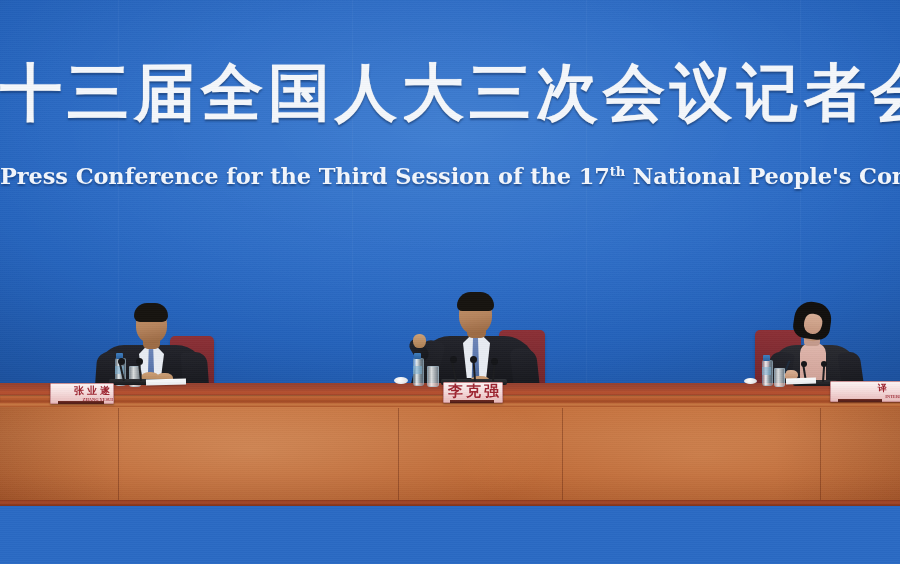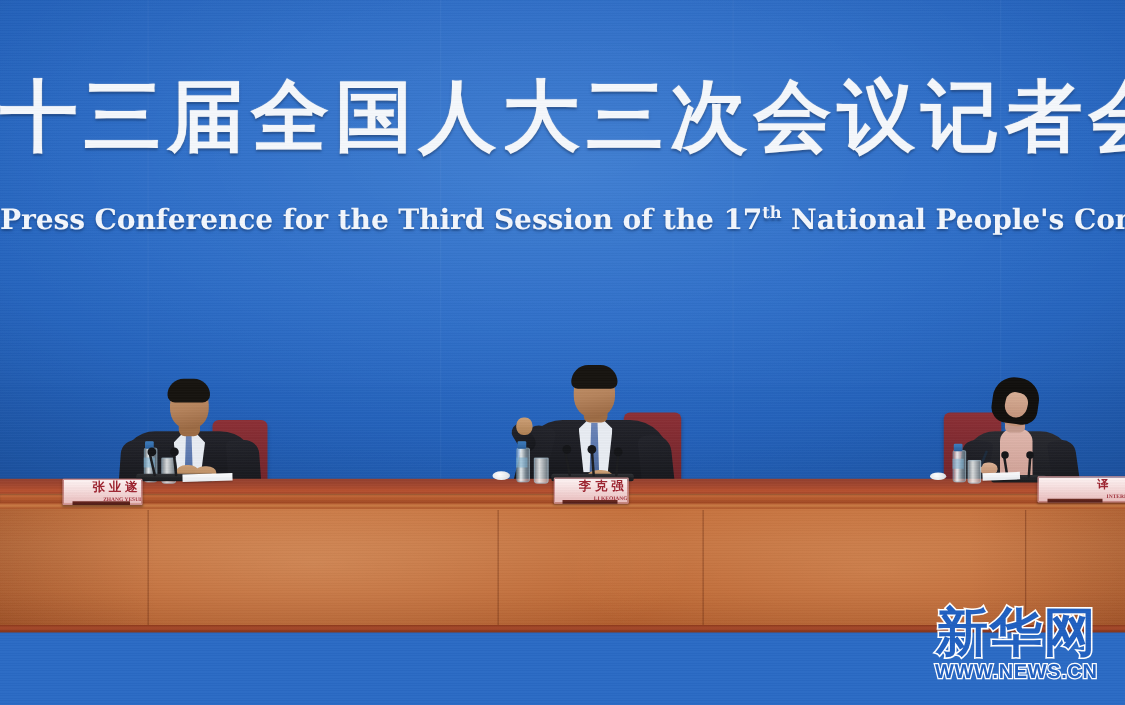--- a/index.html
+++ b/index.html
@@ -390,21 +390,21 @@
 
   <div class="mic-base" style="left:441px; top:379px; width:66px; height:6px;"></div>
   <div class="mic-stem" style="left:455px; top:360px; width:2px; height:21px; transform:rotate(-11deg);"></div>
   <div class="mic-head" style="left:450px; top:356px; width:7px; height:7px;"></div>
   <div class="mic-stem" style="left:474px; top:360px; width:2px; height:21px; transform:rotate(-4deg);"></div>
   <div class="mic-head" style="left:470px; top:356px; width:7px; height:7px;"></div>
   <div class="mic-stem" style="left:492px; top:362px; width:2px; height:19px; transform:rotate(5deg);"></div>
   <div class="mic-head" style="left:491px; top:358px; width:7px; height:7px;"></div>
 
   <div class="nameplate" style="left:443px; top:382px; width:58px; height:19px;">
-    <span class="np-cn" style="font-size:10px; margin-top:2px;">李克强</span>
+    <span class="np-cn" style="font-size:15px; margin-top:2px;font-family:Liberation Mono, monospace;">李克强</span>
     <span class="np-en" style="font-size:4.4px; margin-top:2px;">LI KEQIANG</span>
   </div>
   <div class="nameplate-stand" style="left:450px; top:400px; width:44px; height:3px;"></div>
 
   <div class="bottle" style="left:762px; top:360px; width:9px; height:24px;"></div>
   <div class="bottle-cap" style="left:763px; top:355px; width:7px; height:6px;"></div>
   <div class="bottle-label" style="left:762px; top:367px; width:9px; height:8px;"></div>
   <div class="glass" style="left:774px; top:368px; width:9px; height:17px;"></div>
   <div class="saucer" style="left:744px; top:378px; width:13px; height:6px;"></div>
 
@@ -415,19 +415,15 @@
   <div class="mic-head" style="left:821px; top:361px; width:6px; height:6px;"></div>
 
   <div class="paper" style="left:786px; top:378px; width:30px; height:6px; transform:rotate(-2deg);"></div>
 
   <div class="nameplate" style="left:830px; top:381px; width:58px; height:19px;padding-left:28px;">
     <span class="np-cn" style="font-size:9px; margin-top:2px; letter-spacing:6px;">译  员</span>
     <span class="np-en" style="font-size:4.4px; margin-top:2px;">INTERPRETER</span>
   </div>
   <div class="nameplate-stand" style="left:838px; top:399px; width:44px; height:3px;"></div>
 
-  <div class="watermark">
-    <span class="wm-cn">新华网</span>
-    <span class="wm-url">WWW.NEWS.CN</span>
-  </div>
 
   <div class="grain"></div>
 </div>
 
 </body></html>

